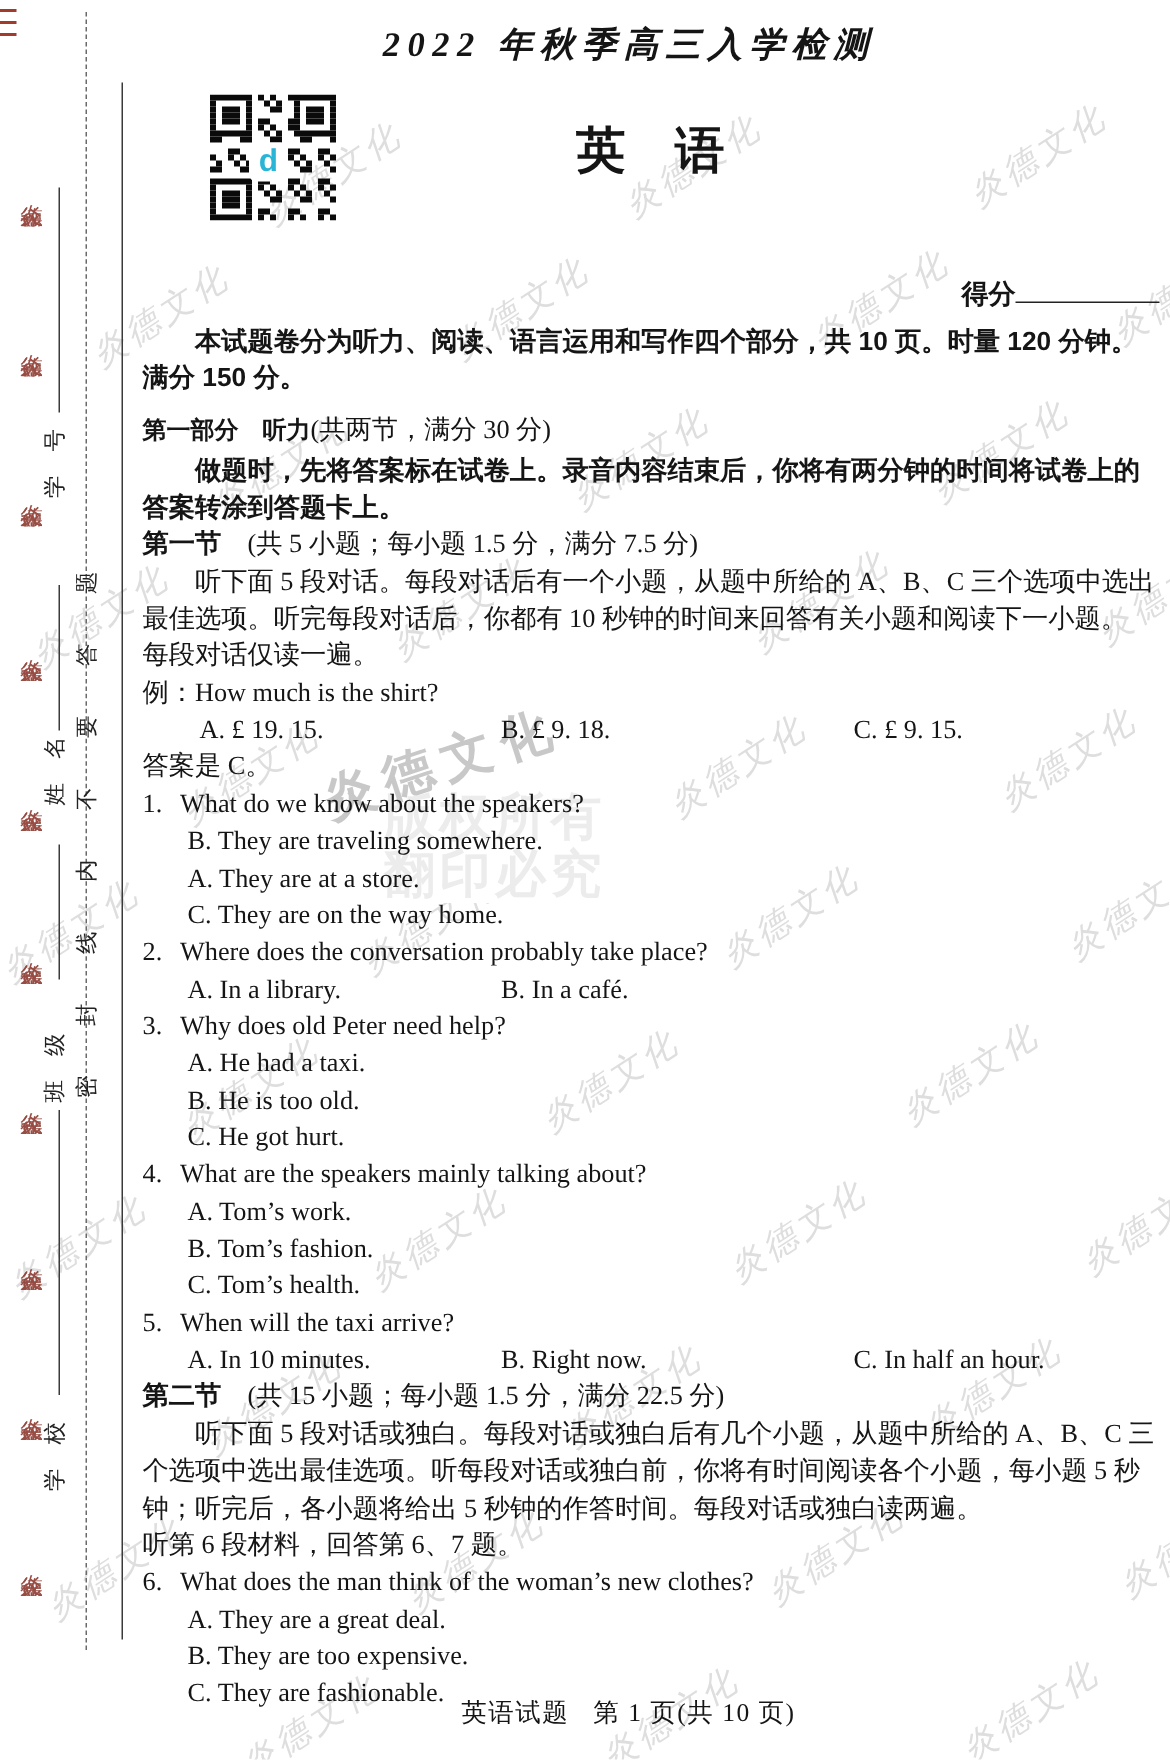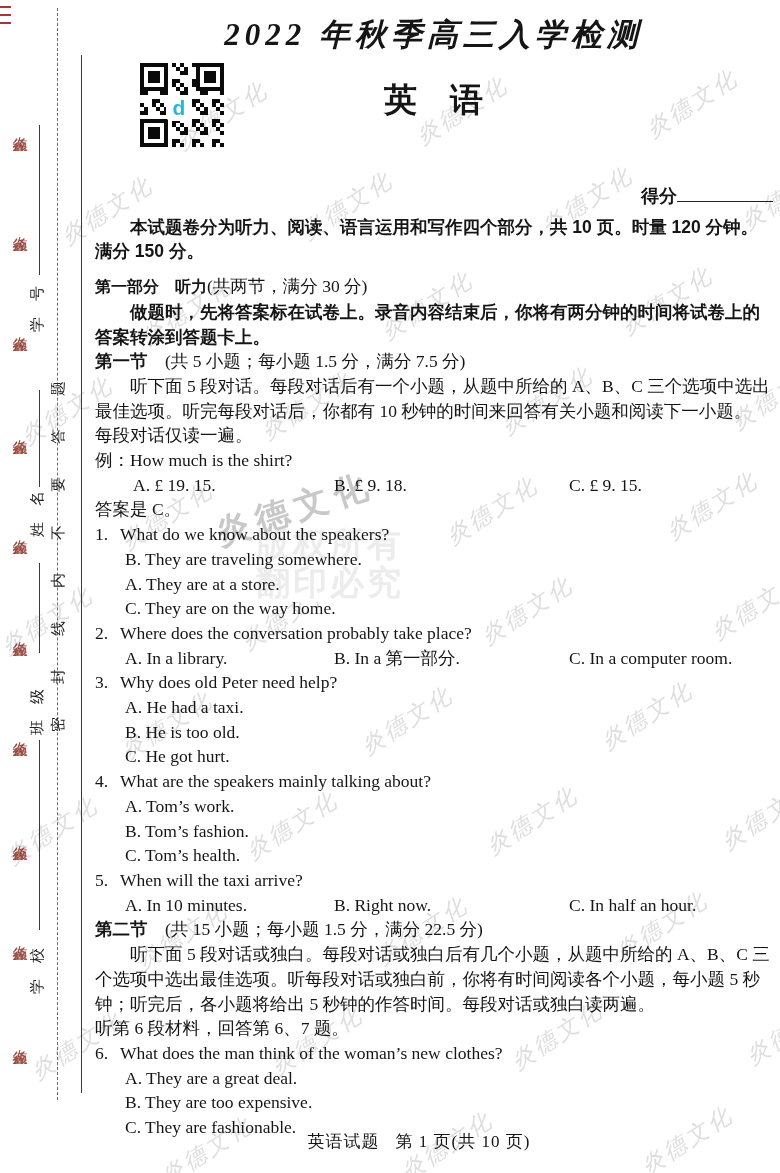--- a/index.html
+++ b/index.html
@@ -38,22 +38,22 @@
     transform:translate(-50%,-50%) rotate(-90deg);
   }
   .edge-frag{
     position:absolute;left:8px;width:20px;height:26px;overflow:hidden;z-index:2;
     color:#8d3a30;font-size:15px;line-height:16px;writing-mode:vertical-rl;
     letter-spacing:2px;opacity:.9;
   }
   .edge-bar{position:absolute;left:0;width:11px;height:2px;background:#a03b2e;z-index:2;}
   
   .exam-title{
-    position:absolute;left:95px;top:14px;width:677px;z-index:2;text-align:center;
-    font-size:31px;font-weight:700;font-style:italic;letter-spacing:5px;white-space:nowrap;
+    position:absolute;left:81px;top:14px;width:677px;z-index:2;text-align:center;
+    font-size:23px;font-weight:700;font-style:italic;letter-spacing:5px;white-space:nowrap;
   }
   .qr{position:absolute;left:140px;top:63px;width:84px;height:84px;z-index:2;}
   .qr svg{display:block;}
   .qr-logo{
     position:absolute;left:26px;top:32px;width:26px;height:26px;background:#fff;border-radius:5px;
     text-align:center;font-family:"Liberation Sans",sans-serif;font-weight:700;
     font-size:21px;line-height:25px;color:#2ab5d6;
   }
   .subject{
     position:absolute;left:95px;top:78px;width:677px;z-index:2;text-align:center;
@@ -407,22 +407,21 @@
   </div>
   <div class="optv">B. They are traveling somewhere.</div>
   <div class="optv">A. They are at a store.</div>
   <div class="optv">C. They are on the way home.</div>
 
   <div>
     <span class="qnum">2.</span><span>Where does the conversation probably take place?</span>
   </div>
   <div class="opt-row">
     <span>A. In a library.</span>
-    <span class="opt-b">B. In a 第一部分.</span>
-    <span class="opt-c">C. In a computer room.</span>
+    <span class="opt-b">B. In a café.</span>
   </div>
 
   <div>
     <span class="qnum">3.</span><span>Why does old Peter need help?</span>
   </div>
   <div class="optv">A. He had a taxi.</div>
   <div class="optv">B. He is too old.</div>
   <div class="optv">C. He got hurt.</div>
 
   <div>

